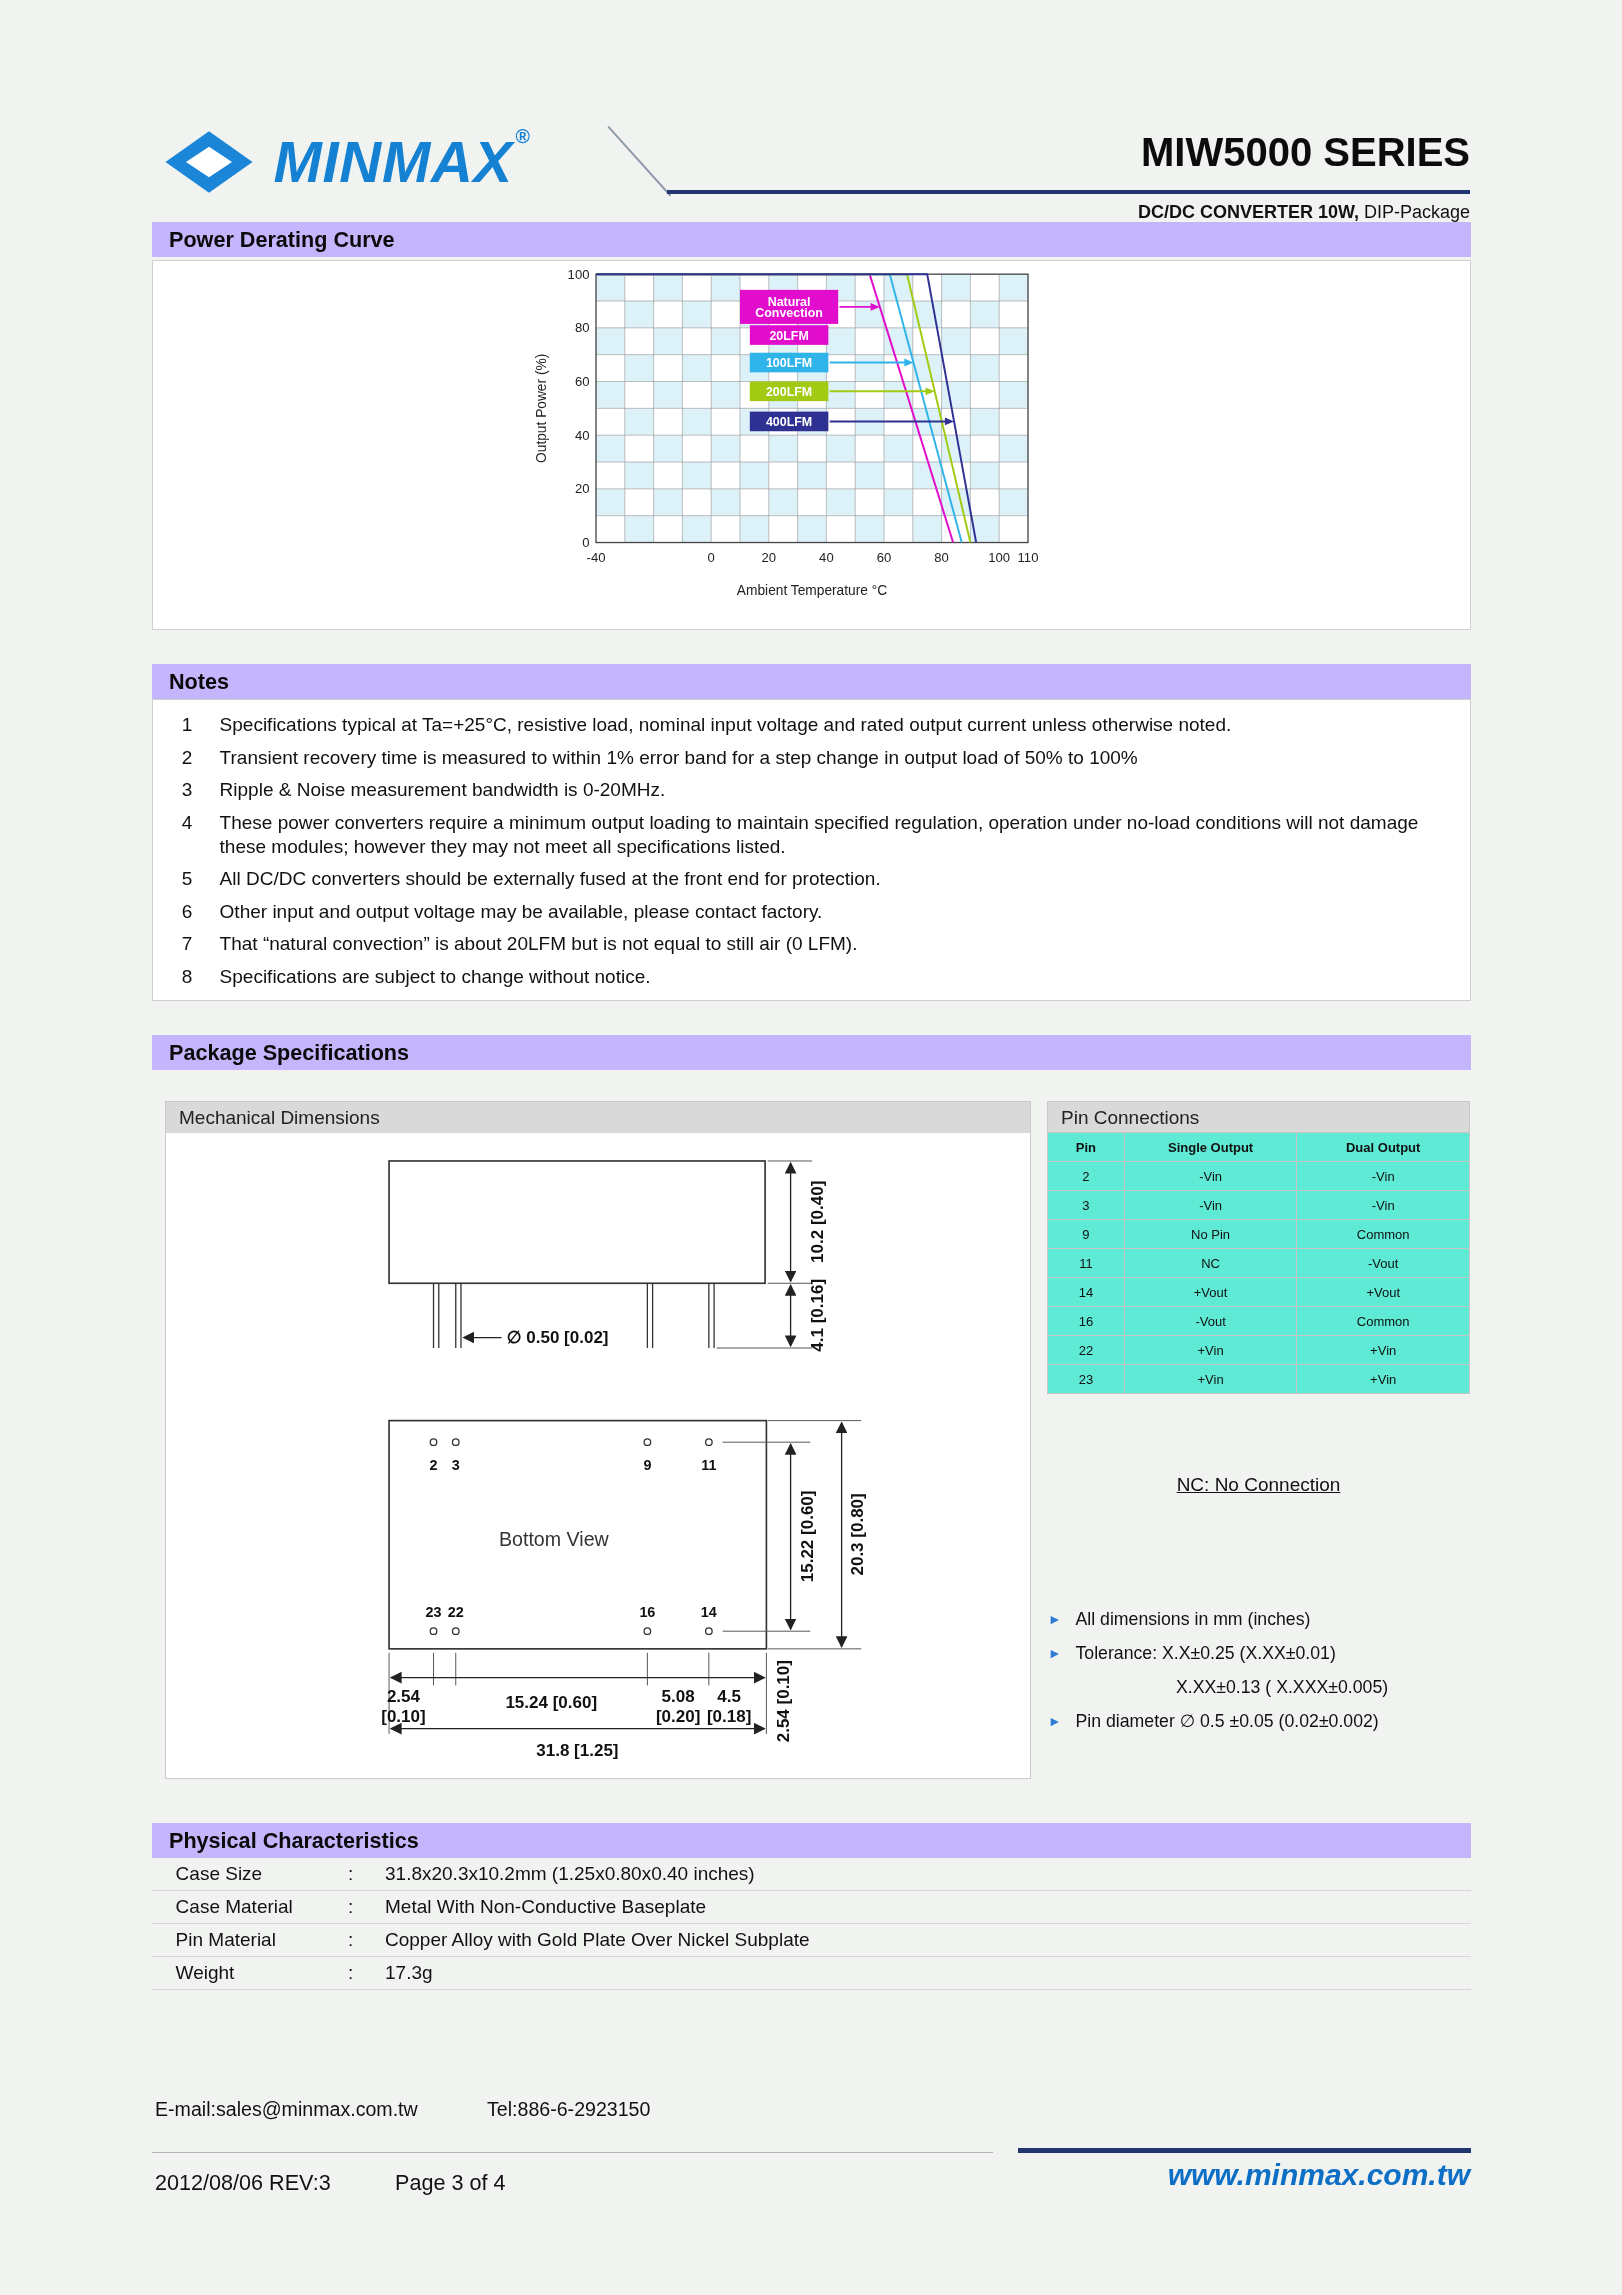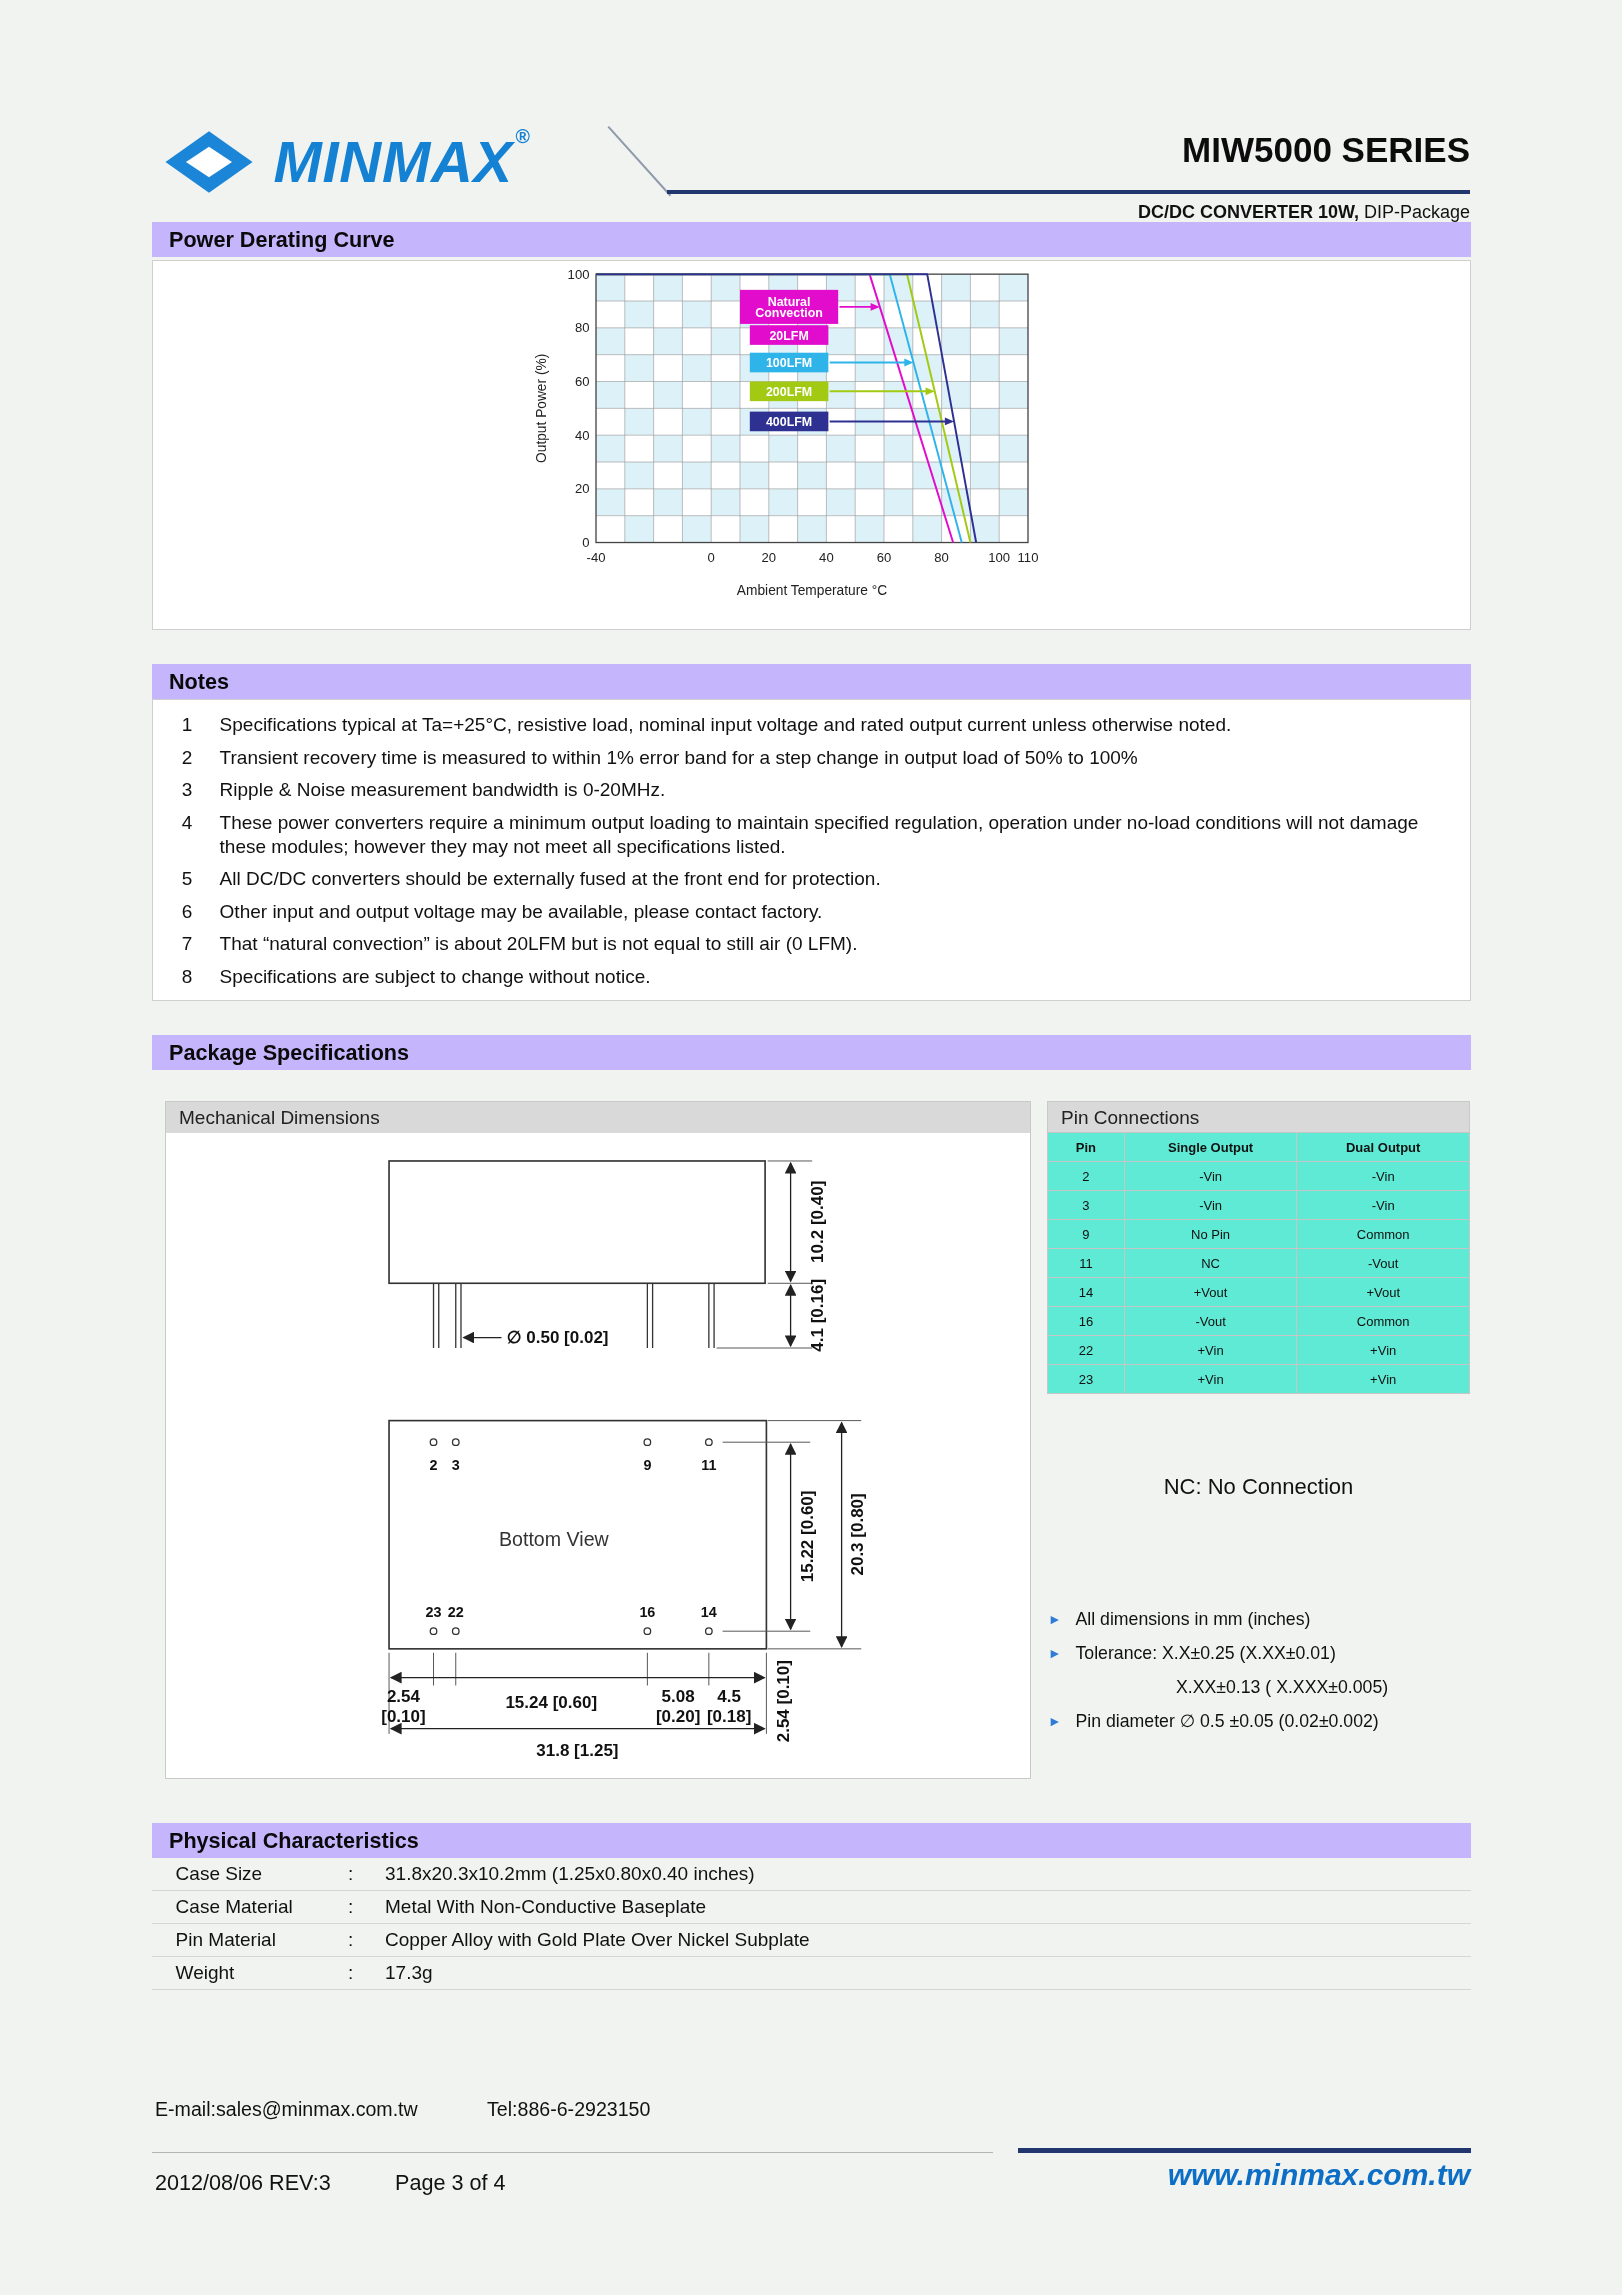--- a/index.html
+++ b/index.html
@@ -5,21 +5,21 @@
   * { margin:0; padding:0; box-sizing:border-box; }
   html,body { background:#f1f3f1; }
   body { font-family:"Liberation Sans", sans-serif; color:#111; }
   #page { position:relative; width:1622px; height:2295px; background:#f1f3f1; overflow:hidden; }
 
   
   .logo { position:absolute; left:151px; top:128px; display:flex; align-items:center; }
   .logo-mark { width:116px; height:64px; }
   .logo-text { font-size:58px; font-weight:bold; font-style:italic; color:#1481d3; letter-spacing:0.7px; margin-left:6.5px; }
   .logo-reg { font-size:19.6px; font-weight:bold; color:#1481d3; vertical-align:top; margin-left:2.6px; position:relative; top:-25px; }
-  .series { position:absolute; top:130px; right:152px; font-size:35px; font-weight:bold; color:#0c0c0c; }
+  .series { position:absolute; top:130px; right:152px; font-size:40px; font-weight:bold; color:#0c0c0c; }
   .rule { position:absolute; left:667px; top:190px; width:803px; height:3.9px; background:#21356e; }
   .diag { position:absolute; left:609px; top:126px; width:93px; height:2px; background:#8f9aab; transform:rotate(48deg); transform-origin:0 0; }
   .subtitle { position:absolute; top:202px; right:152px; font-size:18px; }
   .subtitle .b { font-weight:bold; }
 
   .section-bar { position:absolute; left:152px; width:1319px; height:35px; background:#c4b5fd; font-size:21.6px; font-weight:bold; line-height:35px; padding-left:17px; color:#0a0a0a; }
   #bar-derating { top:222px; } #bar-notes { top:664px; } #bar-package { top:1035px; } #bar-physical { top:1823px; }
 
   .chart-box { position:absolute; left:152px; top:260px; width:1319px; height:370px; background:#fff; border:1.3px solid #cfcfcf; display:flex; align-items:center; justify-content:center; }
   svg text { font-family:"Liberation Sans", sans-serif; }
@@ -33,21 +33,21 @@
   #mech-panel { left:152px; top:1101px; width:866px; height:678px;margin-left:13px; }
   .panel-header { height:31px; background:#d9d9d9; font-size:19px; line-height:31px; padding-left:13px; color:#222; }
   #mech-svg { display:block; margin:7.9px auto 0; }
 
   #pin-panel { position:absolute; left:1047px; top:1101px; width:423px; }
   #pin-panel .panel-header { border:1.3px solid #c9c9c9; border-bottom:none; }
   table.pin { border-collapse:collapse; width:423px; font-size:13px; background:#5eead4; }
   .pin th, .pin td { border:1.3px solid #c6c6c6; height:29px; text-align:center; font-weight:normal; }
   .pin th { font-weight:bold; }
 
-  .nc-note { position:absolute; left:1047px; top:1474px; width:423px; text-align:center; font-size:22px; }
+  .nc-note { position:absolute; left:1047px; top:1474px; width:423px; text-align:center; font-size:19px;text-decoration:underline; }
 
   .dim-notes { position:absolute; left:1048px; top:1602px; width:484px; }
   .dim-note { display:flex; align-items:center; height:34px; font-size:17.7px; }
   .dim-note .bullet { width:27.5px; color:#2e7cd6; font-size:13.7px; flex:none; }
   .dim-note.indent { padding-left:128px; }
 
   .phys-rows { position:absolute; left:152px; top:1858px; width:1319px; }
   .ph-row { display:flex; align-items:center; height:33px; border-bottom:1.3px solid #d6d6d6; font-size:19px; }
   .ph-label { width:196px; padding-left:23.6px; flex:none; }
   .ph-colon { width:37px; flex:none; }

